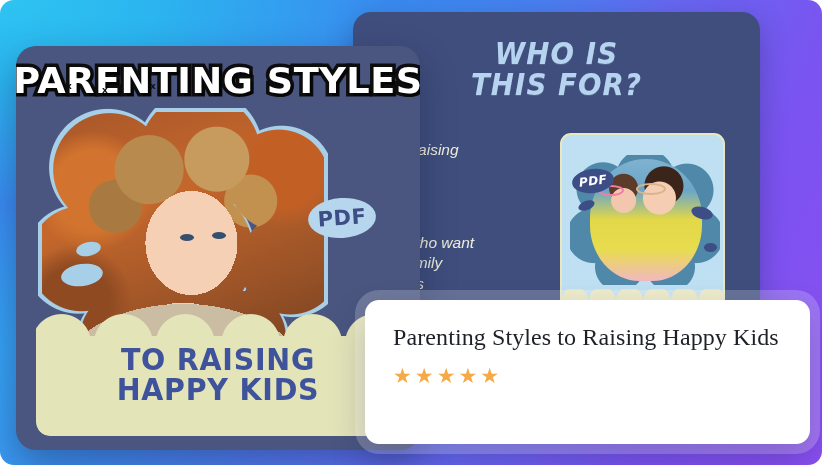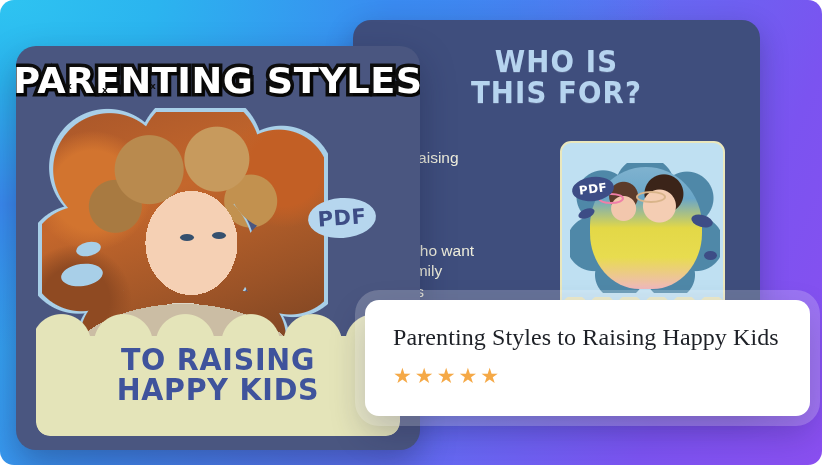--- a/index.html
+++ b/index.html
@@ -20,27 +20,28 @@
     overflow: hidden;
     background:
       radial-gradient(120% 110% at 0% 0%, #2ec4f1 0%, #2bb4ef 16%, #3a8af0 40%, rgba(58,138,240,0) 68%),
       linear-gradient(115deg, #2ab8f0 0%, #3f8bf1 30%, #5f6ff2 58%, #7b53f0 82%, #8a4ff0 100%);
   }
 
   
   #back-slide {
     position: absolute;
     left: 353px;
-    top: 20px;
+    top: 12px;
     width: 407px;
     height: 382px;
     background: #3f4e7d;
     border-radius: 18px;
     overflow: hidden;
     box-shadow: 0 10px 28px rgba(20,25,60,.30);
+    font-style: italic;
   }
   #back-heading {
     position: absolute;
     left: 0; right: 0;
     top: 26px;
     text-align: center;
     color: #b6d4ef;
     font-family: "DejaVu Sans", sans-serif;
     font-weight: 700;
     font-size: 30px;
@@ -375,21 +376,21 @@
     letter-spacing: .8px;
     transform: scaleX(.95);
   }
 
   
   #info-card {
     position: absolute;
     left: 365px;
     top: 300px;
     width: 445px;
-    height: 116px;
+    height: 144px;
     background: #ffffff;
     border-radius: 14px;
     padding: 22px 28px 16px 28px;
     box-shadow:
       0 0 0 10px rgba(255,255,255,.20),
       0 16px 34px rgba(25,22,70,.28);
   }
   #info-title {
     color: #1d2026;
     font-family: "Liberation Serif", serif;

